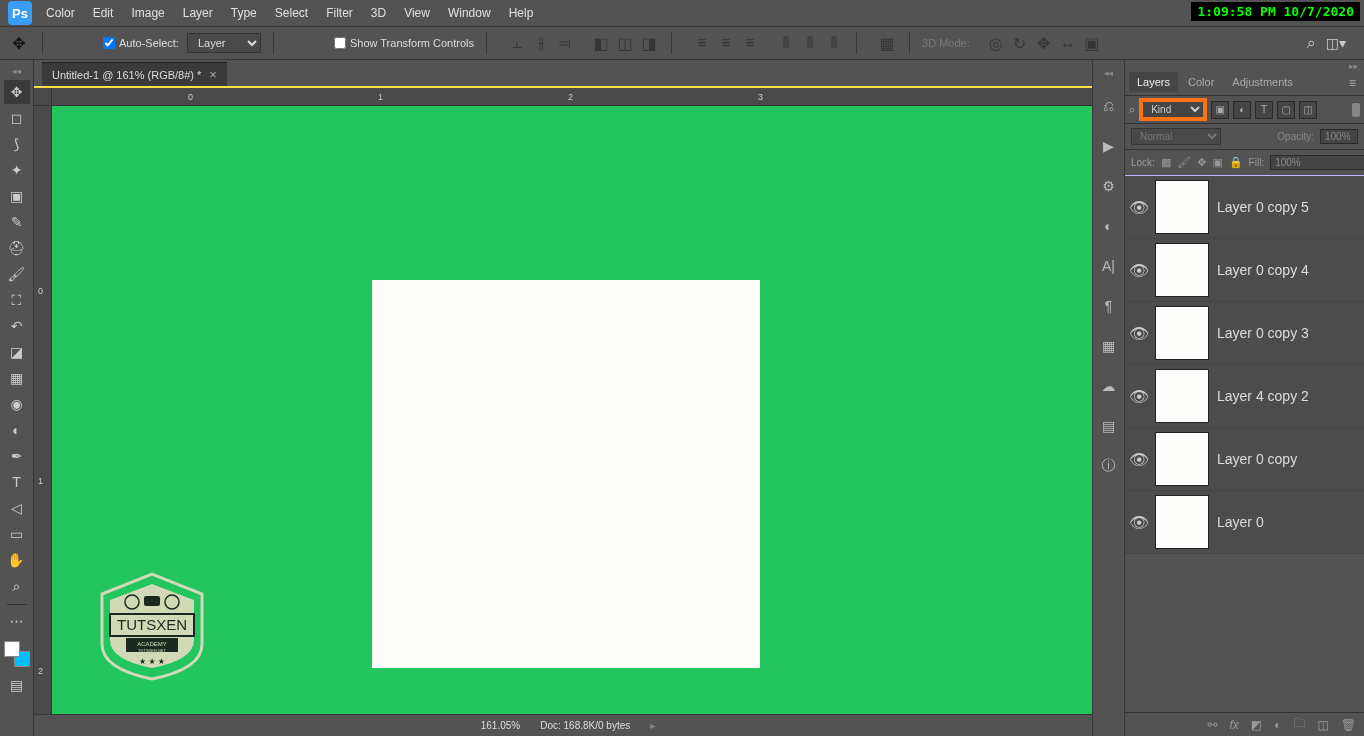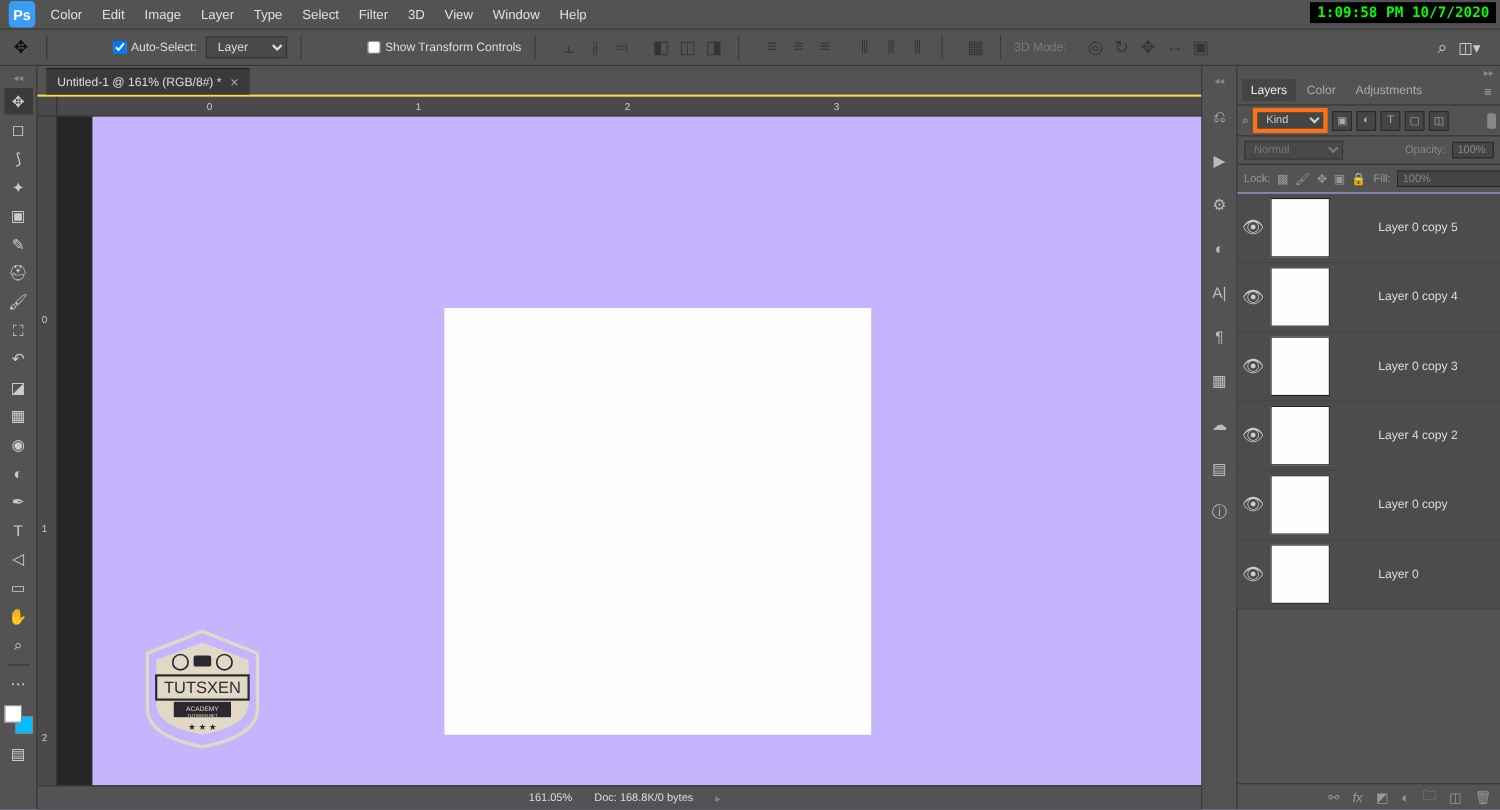--- a/index.html
+++ b/index.html
@@ -32,21 +32,21 @@
 
 .doc-area { flex: 1; position: relative; background: #262626; }
 .doc-tabs { height: 28px; background: #535353; border-bottom: 2px solid #fde047; display: flex; align-items: flex-end; padding-left: 8px; }
 .doc-tab { background: #3a3a3a; color: #ddd; font-size: 11px; padding: 6px 10px; display: flex; align-items: center; gap: 8px; border-top: 1px solid #222; height: 24px; }
 .doc-tab .close { color: #aaa; cursor: pointer; font-size: 13px; line-height: 1; }
 .ruler-h { position: absolute; top: 28px; left: 18px; right: 0; height: 18px; background: #4a4a4a; border-bottom: 1px solid #333; font-size: 9px; color: #ccc; }
 .ruler-h .rlabel { position: absolute; top: 4px; }
 .ruler-v { position: absolute; top: 46px; left: 0; bottom: 22px; width: 18px; background: #4a4a4a; border-right: 1px solid #333; font-size: 9px; color: #ccc; }
 .ruler-v .rlabel { position: absolute; left: 4px; }
 .ruler-corner { position: absolute; top: 28px; left: 0; width: 18px; height: 18px; background: #4a4a4a; border-right:1px solid #333; border-bottom:1px solid #333; }
-.canvas-wrap { position: absolute; top: 46px; left: 18px; right: 0; bottom: 22px; background: #c4b5fd; overflow: hidden; margin-left: 32px; }
+.canvas-wrap { position: absolute; top: 46px; left: 18px; right: 0; bottom: 22px; background: #22c55e; overflow: hidden; }
 .canvas { position: absolute; top: 174px; left: 320px; width: 388px; height: 388px; background: #fdfdfc; }
 .watermark { position: absolute; left: 30px; bottom: 30px; width: 140px; height: 120px; opacity: 0.9; }
 .statusbar { position: absolute; bottom: 0; left: 0; right: 0; height: 22px; background: #535353; border-top: 1px solid #383838; display: flex; align-items: center; gap: 20px; padding-left: 10px; font-size: 10px; color: #ddd; justify-content: center; }
 
 .panel-col { width: 32px; background: #535353; display: flex; flex-direction: column; align-items: center; padding-top: 8px; gap: 16px; border-left: 1px solid #383838; }
 .panel-col .pi { width: 24px; height: 24px; color: #bbb; display: flex; align-items: center; justify-content: center; cursor: pointer; font-size: 14px; }
 
 .panels { width: 240px; background: #535353; display: flex; flex-direction: column; border-left: 1px solid #383838; }
 .panel-handle { height: 12px; display:flex; justify-content:flex-end; padding-right: 6px; align-items:center; }
 .panel-handle span { color:#888; font-size:9px; }
@@ -64,21 +64,21 @@
 .layer-opts select, .layer-opts input { background: #454545; border: 1px solid #2a2a2a; color: #888; font-size: 10px; padding: 1px 4px; }
 .layer-opts .wide { width: 90px; }
 .layer-opts .narrow { width: 38px; }
 .lock-row { height: 26px; display: flex; align-items: center; padding: 0 6px; gap: 6px; font-size: 10px; color: #999; border-bottom: 1px solid #c4b5fd; }
 .lock-row .li { width: 16px; height: 16px; color:#999; display:flex;align-items:center;justify-content:center; font-size:11px; }
 
 .layers-list { flex: 1; overflow-y: auto; }
 .layer-item { display: flex; align-items: center; height: 63px; border-bottom: 1px solid #454545; padding: 0 4px; gap: 8px; background: #4c4c4c; }
 .layer-item .eye { width: 18px; color: #ccc; text-align: center; cursor: pointer; }
 .layer-item .thumb { width: 54px; height: 54px; background: #fdfdfc; border: 1px solid #222; }
-.layer-item .lname { font-size: 11px; color: #ddd; flex: 1; margin-left: 36px; }
+.layer-item .lname { font-size: 14px; color: #ddd; flex: 1; }
 
 .panel-footer { height: 24px; border-top: 1px solid #333; display: flex; align-items: center; justify-content: flex-end; gap: 12px; padding: 0 8px; color: #999; font-size: 12px; }
 .panel-footer span { cursor: pointer; }
 
 svg { width: 100%; height: 100%; }
 </style>
 </head>
 <body>
 
 <div class="menubar">

